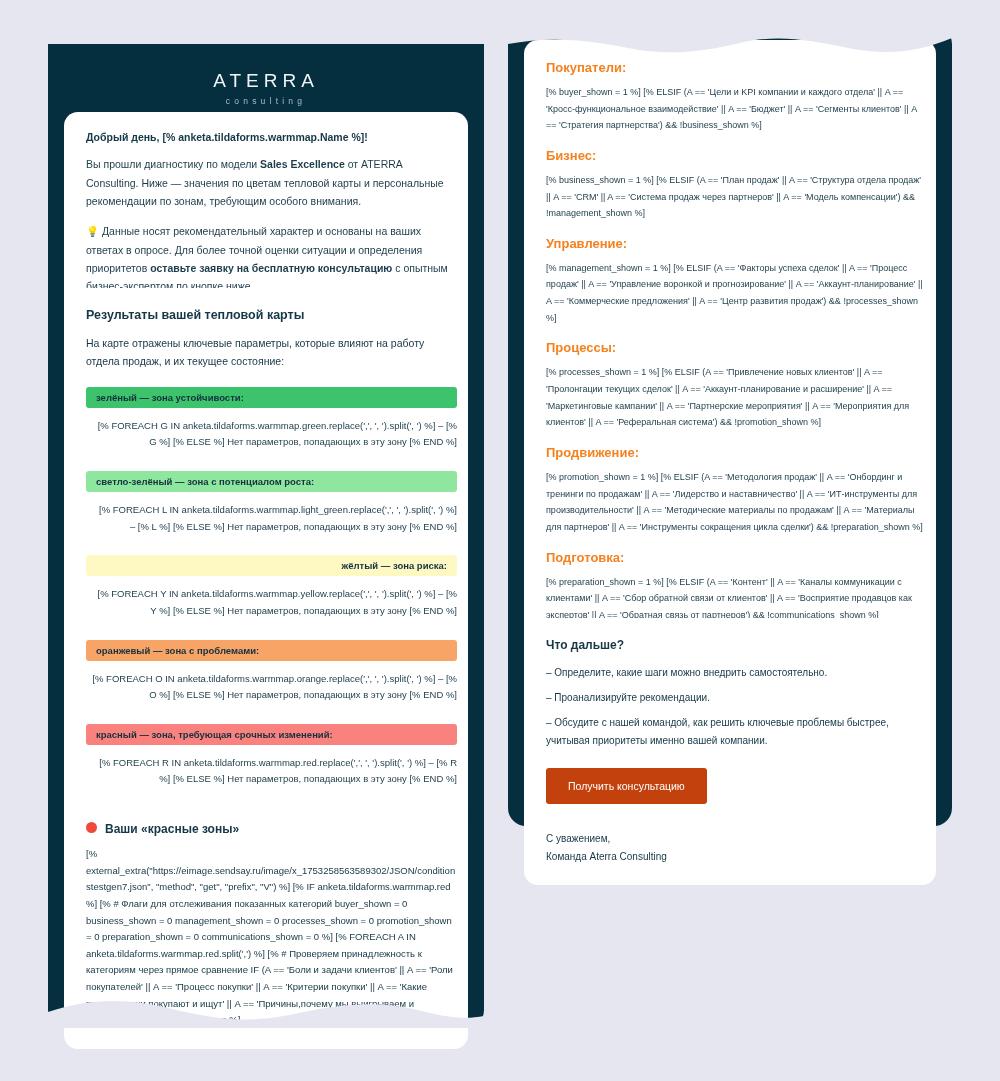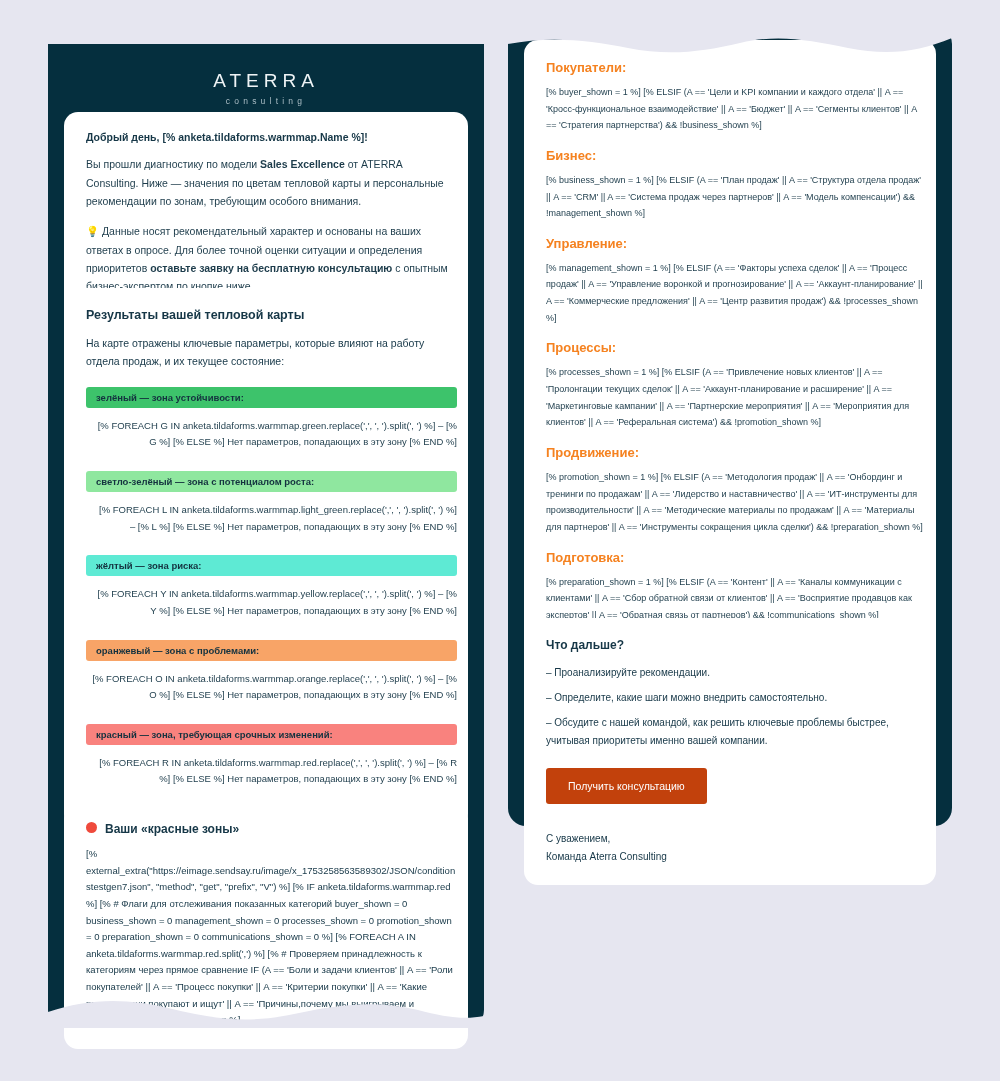--- a/index.html
+++ b/index.html
@@ -150,21 +150,21 @@
       <p class="results-lead">На карте отражены ключевые параметры, которые влияют на работу отдела продаж, и их текущее состояние:</p>
       <div id="zone-list">
           <div class="zone-label" style="background: rgb(61, 195, 107);">зелёный — зона устойчивости:</div>
           <div class="zone-code">[% FOREACH G IN anketa.tildaforms.warmmap.green.replace(',', ', ').split(', ') %] – [% G %]
 [% ELSE %] Нет параметров, попадающих в эту зону
 [% END %]</div>
           <div class="zone-label" style="background: rgb(143, 231, 159);">светло-зелёный — зона с потенциалом роста:</div>
           <div class="zone-code">[% FOREACH L IN anketa.tildaforms.warmmap.light_green.replace(',', ', ').split(', ') %] – [% L %]
 [% ELSE %] Нет параметров, попадающих в эту зону
 [% END %]</div>
-          <div class="zone-label" style="background: #5eead4;">жёлтый — зона риска:</div>
+          <div class="zone-label" style="background: #fef9c3; text-align: right;">жёлтый — зона риска:</div>
           <div class="zone-code">[% FOREACH Y IN anketa.tildaforms.warmmap.yellow.replace(',', ', ').split(', ') %] – [% Y %]
 [% ELSE %] Нет параметров, попадающих в эту зону
 [% END %]</div>
           <div class="zone-label" style="background: rgb(248, 164, 103);">оранжевый — зона с проблемами:</div>
           <div class="zone-code">[% FOREACH O IN anketa.tildaforms.warmmap.orange.replace(',', ', ').split(', ') %] – [% O %]
 [% ELSE %] Нет параметров, попадающих в эту зону
 [% END %]</div>
           <div class="zone-label" style="background: rgb(249, 130, 126);">красный — зона, требующая срочных изменений:</div>
           <div class="zone-code">[% FOREACH R IN anketa.tildaforms.warmmap.red.replace(',', ', ').split(', ') %] – [% R %]
 [% ELSE %] Нет параметров, попадающих в эту зону
@@ -205,22 +205,22 @@
 
       <h3 class="cat-head">Коммуникации:</h3>
       <p class="plain-line"><span>[% communications_shown = 1 %] [% END %] </span><span class="mark-orange">[% A %]</span><span> [% S=get_val(V,A) %] [% S.html |mark_raw %]</span></p>
       <p class="plain-line"><span>[% END %] [% ELSE %] </span><span class="mark-congrats">Поздравляем! У вас нет зон, требующих срочных изменений!</span></p>
       <p class="plain-line">[% END %]</p>
     </div>
 
     <div class="card" id="card-next">
       <h2 class="next-title">Что дальше?</h2>
       <div id="next-list">
+          <p class="next-item">– Определите, какие шаги можно внедрить самостоятельно.</p>
           <p class="next-item">– Проанализируйте рекомендации.</p>
-          <p class="next-item">– Определите, какие шаги можно внедрить самостоятельно.</p>
           <p class="next-item">– Обсудите с нашей командой, как решить ключевые проблемы быстрее, учитывая приоритеты именно вашей компании.</p>
         </div>
       <div class="next-btn-wrap">
         <button class="btn-cta">Получить консультацию</button>
       </div>
       <p class="sign"><span>С уважением,</span><br><span>Команда Aterra Consulting</span></p>
     </div>
 
     <svg class="wave-top" viewBox="0 0 444 30" preserveAspectRatio="none">
       <path d="M0,0 L444,0 L444,12 C410,26 380,30 340,22 C300,14 270,8 232,17 C194,26 160,30 120,22 C82,14 40,10 0,18 Z" fill="#e6e6f0"></path>

